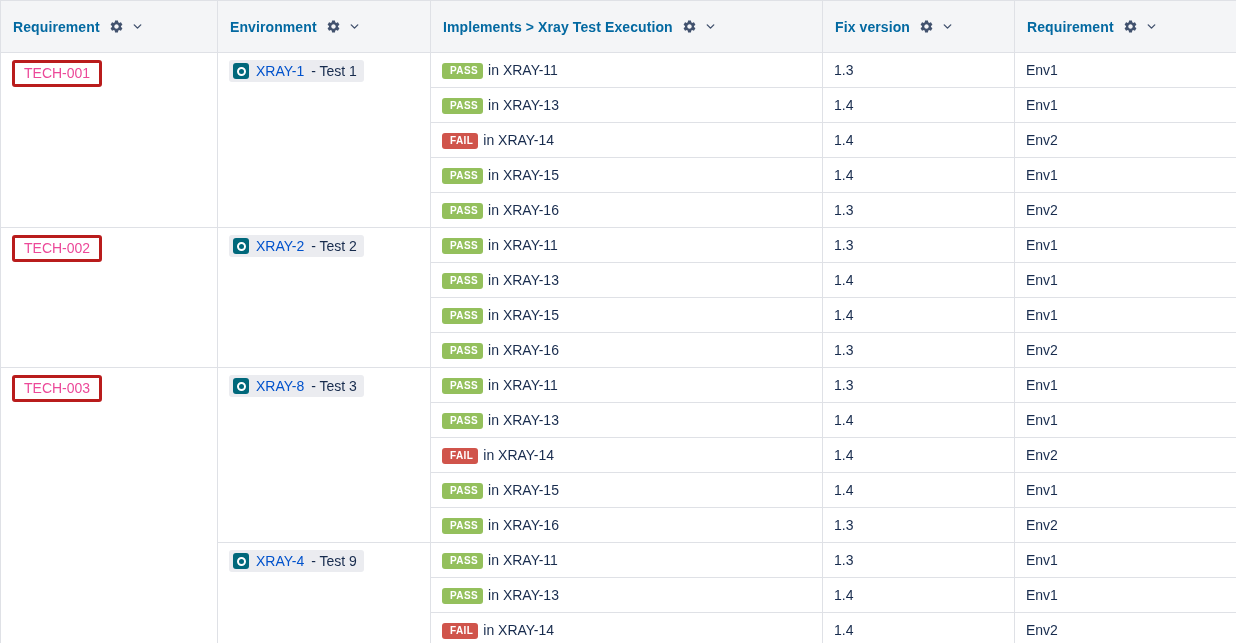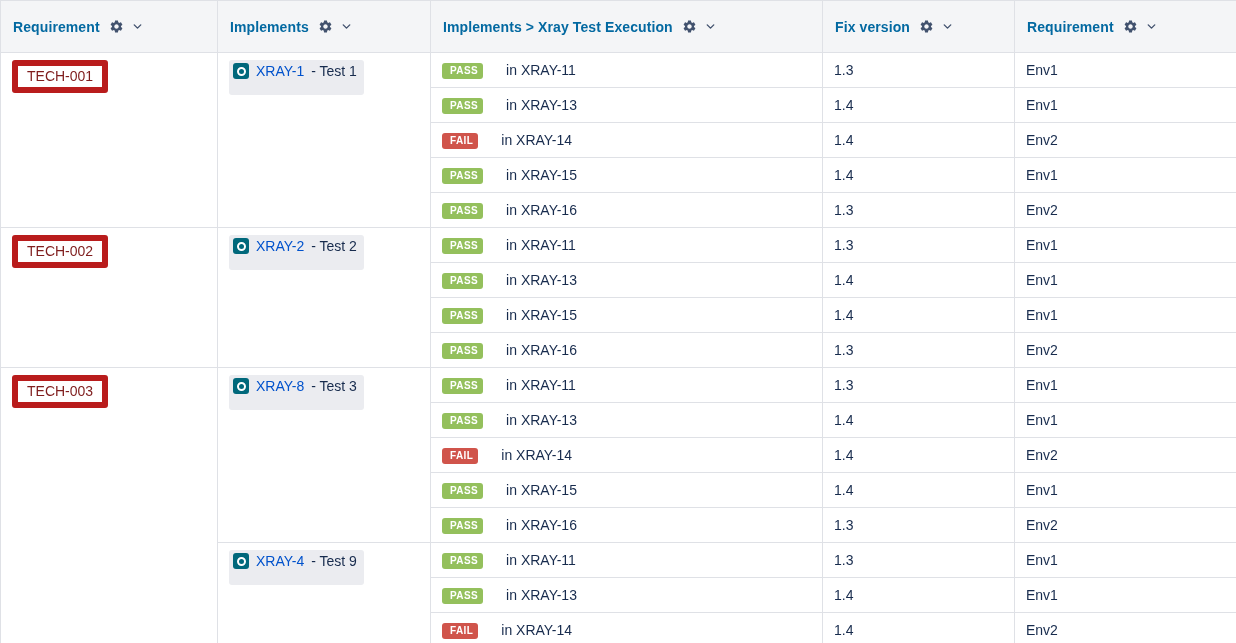--- a/index.html
+++ b/index.html
@@ -35,47 +35,47 @@
   .chev-svg { display: block; margin-left: -2px; }
 
   tbody tr { height: 35px; }
   td.cell-exec, td.cell-fix, td.cell-env {
     vertical-align: middle; padding: 0 0 0 11px;
   }
   td.cell-req, td.cell-test { vertical-align: top; padding: 7px 0 0 11px; }
 
   .req-chip {
     display: inline-block;
-    background: #FFFFFF; border: 6px solid #b91c1c; border-radius: 3px;
+    background: #FFFFFF; border: 3px solid #b91c1c; border-radius: 3px;
     padding: 2px 9px 3px 9px;
-    color: #7f1d1d; font-size: 14px; text-decoration: none; cursor: pointer;
+    color: #ec4899; font-size: 14px; text-decoration: none; cursor: pointer;
   }
   .test-chip {
     display: inline-flex; align-items: center; gap: 7px;
-    background: #EBECF0; border-radius: 3px; padding: 3px 7px 16px 4px;
+    background: #EBECF0; border-radius: 3px; padding: 3px 7px 3px 4px;
   }
   .test-type-icon {
     width: 16px; height: 16px; border-radius: 3px;
     display: inline-flex; align-items: center; justify-content: center;
     flex: none;
   }
   .test-type-ring {
     width: 5px; height: 5px; border: 2.5px solid #fff; border-radius: 50%;
   }
   .test-key { color: #0052CC; text-decoration: none; cursor: pointer; }
   .test-name { color: #172B4D; }
 
   .status-badge {
     display: inline-block; color: #fff; font-weight: 700;
     font-size: 10px; line-height: 12px; letter-spacing: 0.4px;
     padding: 2px 5px 2px 8px; border-radius: 3px;
     vertical-align: 1px;
     text-align: center;
   }
-  .exec-label { color: #172B4D; margin-left: 23px; }
+  .exec-label { color: #172B4D; margin-left: 5px; }
 </style>
 </head>
 <body>
 
 <table class="matrix">
   <colgroup>
     <col class="c-req">
       <col class="c-impl">
       <col class="c-exec">
       <col class="c-fix">
@@ -93,21 +93,21 @@
           </button>
           <button class="icon-btn" aria-label="column menu">
             <svg class="chev-svg" width="13" height="13" viewBox="0 0 24 24" fill="none" stroke="#42526E" stroke-width="2.6" stroke-linecap="round" stroke-linejoin="round">
                 <path d="M6 9l6 6 6-6"></path>
               </svg>
           </button>
         </span>
       </th>
       <th>
         <span class="th-inner">
-          <span class="th-label">Implements</span>
+          <span class="th-label">Environment</span>
           <button class="icon-btn" aria-label="column settings">
             <svg class="gear-svg" width="15" height="15" viewBox="0 0 24 24" fill="#42526E">
                 <path d="M19.14,12.94c0.04-0.3,0.06-0.61,0.06-0.94c0-0.32-0.02-0.64-0.07-0.94l2.03-1.58c0.18-0.14,0.23-0.41,0.12-0.61l-1.92-3.32c-0.12-0.22-0.37-0.29-0.59-0.22l-2.39,0.96c-0.5-0.38-1.03-0.7-1.62-0.94L14.4,2.81c-0.04-0.24-0.24-0.41-0.48-0.41h-3.84c-0.24,0-0.43,0.17-0.47,0.41L9.25,5.35C8.66,5.59,8.12,5.92,7.63,6.29L5.24,5.33c-0.22-0.08-0.47,0-0.59,0.22L2.74,8.87C2.62,9.08,2.66,9.34,2.86,9.48l2.03,1.58C4.84,11.36,4.8,11.69,4.8,12s0.02,0.64,0.07,0.94l-2.03,1.58c-0.18,0.14-0.23,0.41-0.12,0.61l1.92,3.32c0.12,0.22,0.37,0.29,0.59,0.22l2.39-0.96c0.5,0.38,1.03,0.7,1.62,0.94l0.36,2.54c0.05,0.24,0.24,0.41,0.48,0.41h3.84c0.24,0,0.44-0.17,0.47-0.41l0.36-2.54c0.59-0.24,1.13-0.56,1.62-0.94l2.39,0.96c0.22,0.08,0.47,0,0.59-0.22l1.92-3.32c0.12-0.22,0.07-0.47-0.12-0.61L19.14,12.94z M12,15.6c-1.98,0-3.6-1.62-3.6-3.6s1.62-3.6,3.6-3.6s3.6,1.62,3.6,3.6S13.98,15.6,12,15.6z"></path>
               </svg>
           </button>
           <button class="icon-btn" aria-label="column menu">
             <svg class="chev-svg" width="13" height="13" viewBox="0 0 24 24" fill="none" stroke="#42526E" stroke-width="2.6" stroke-linecap="round" stroke-linejoin="round">
                 <path d="M6 9l6 6 6-6"></path>
               </svg>
           </button>

